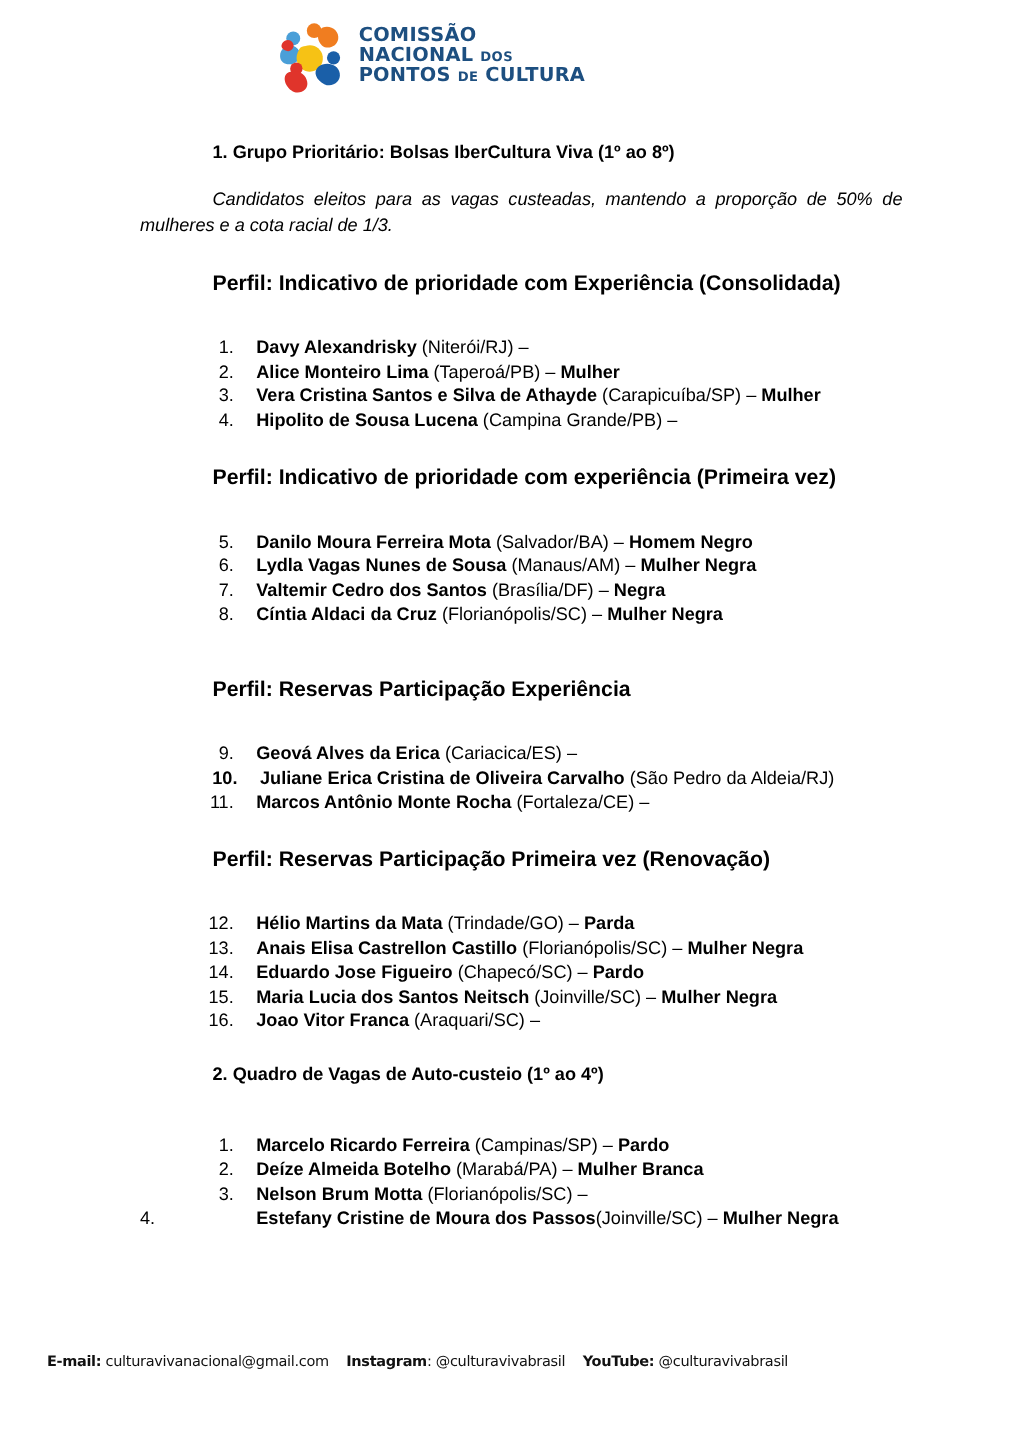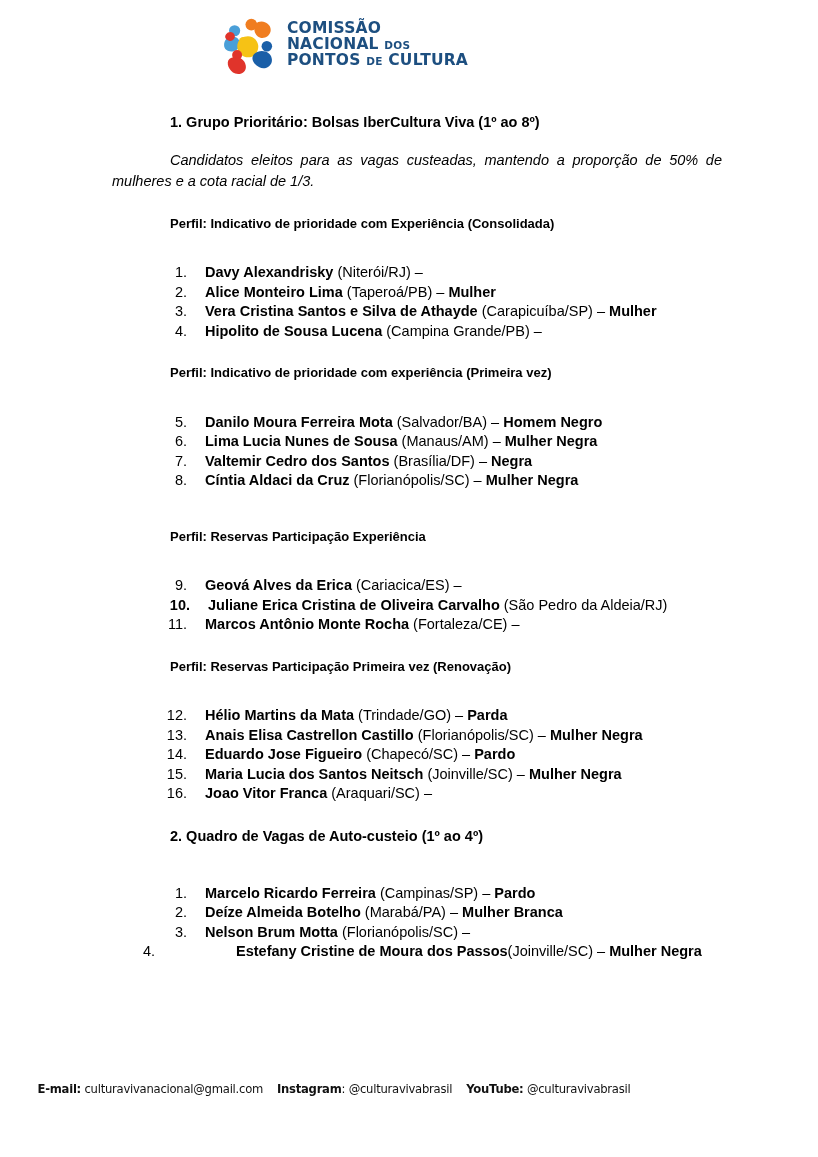--- a/index.html
+++ b/index.html
@@ -82,21 +82,21 @@
     font-size: 14.5px;
     line-height: 1.45;
     margin: 16px 0 0 0;
     text-indent: 58px;
     text-align: justify;
     font-style: italic;
   }
 
   .perfil {
     font-weight: bold;
-    font-size: 13px;
+    font-size: 17px;
     margin: 0 0 0 58px;
     line-height: 1.5;
   }
 
   ol.people {
     list-style: none;
     margin: 0;
     padding: 0;
     font-size: 14.5px;
     line-height: 1.345;
@@ -131,21 +131,20 @@
     display: block;
     font-weight: bold;
     padding-left: 6px;
   }
   ol.people li.wrap .num { width: 78px; font-weight: bold; }
   ol.people li.wrap { padding-left: 96px; }
 
   
   ol.people li.justified {
     padding-left: 0;
-    margin-left: 31px;
   }
   ol.people li.justified .jline {
     display: block;
     text-align: justify;
     text-align-last: left;
   }
   ol.people li.justified .num {
     position: static;
     display: inline-block;
     width: 75px;
@@ -231,21 +230,21 @@
       <li><span class="num">2.</span><span class="nm">Alice Monteiro Lima</span> <span class="loc">(Taperoá/PB)</span> <span class="dash">–</span> <span class="attr">Mulher</span></li>
       <li><span class="num">3.</span><span class="nm">Vera Cristina Santos e Silva de Athayde</span> <span class="loc">(Carapicuíba/SP)</span> <span class="dash">–</span> <span class="attr">Mulher</span></li>
       <li><span class="num">4.</span><span class="nm">Hipolito de Sousa Lucena</span> <span class="loc">(Campina Grande/PB)</span> <span class="dash">–</span> <span class="attr"></span></li>
     </ol>
 
     <div class="gap-md"></div>
     <div class="perfil">Perfil: Indicativo de prioridade com experiência (Primeira vez)</div>
     <div class="gap-lg"></div>
     <ol class="people">
       <li><span class="num">5.</span><span class="nm">Danilo Moura Ferreira Mota</span> <span class="loc">(Salvador/BA)</span> <span class="dash">–</span> <span class="attr">Homem Negro</span></li>
-      <li><span class="num">6.</span><span class="nm">Lima Lucia Nunes de Sousa</span> <span class="loc">(Manaus/AM)</span> <span class="dash">–</span> <span class="attr">Mulher Negra</span></li>
+      <li><span class="num">6.</span><span class="nm">Lydla Vagas Nunes de Sousa</span> <span class="loc">(Manaus/AM)</span> <span class="dash">–</span> <span class="attr">Mulher Negra</span></li>
       <li><span class="num">7.</span><span class="nm">Valtemir Cedro dos Santos</span> <span class="loc">(Brasília/DF)</span> <span class="dash">–</span> <span class="attr">Negra</span></li>
       <li><span class="num">8.</span><span class="nm">Cíntia Aldaci da Cruz</span> <span class="loc">(Florianópolis/SC)</span> <span class="dash">–</span> <span class="attr">Mulher Negra</span></li>
     </ol>
 
     <div class="gap-xl"></div>
     <div class="perfil">Perfil: Reservas Participação Experiência</div>
     <div class="gap-lg"></div>
     <ol class="people">
       <li><span class="num">9.</span><span class="nm">Geová Alves da Erica</span> <span class="loc">(Cariacica/ES)</span> <span class="dash">–</span> <span class="attr"></span></li>
       <li class="wrap"><span class="num">10.</span><span class="nm">Juliane Erica Cristina de Oliveira Carvalho</span> <span class="loc">(São Pedro da Aldeia/RJ)</span></li>

